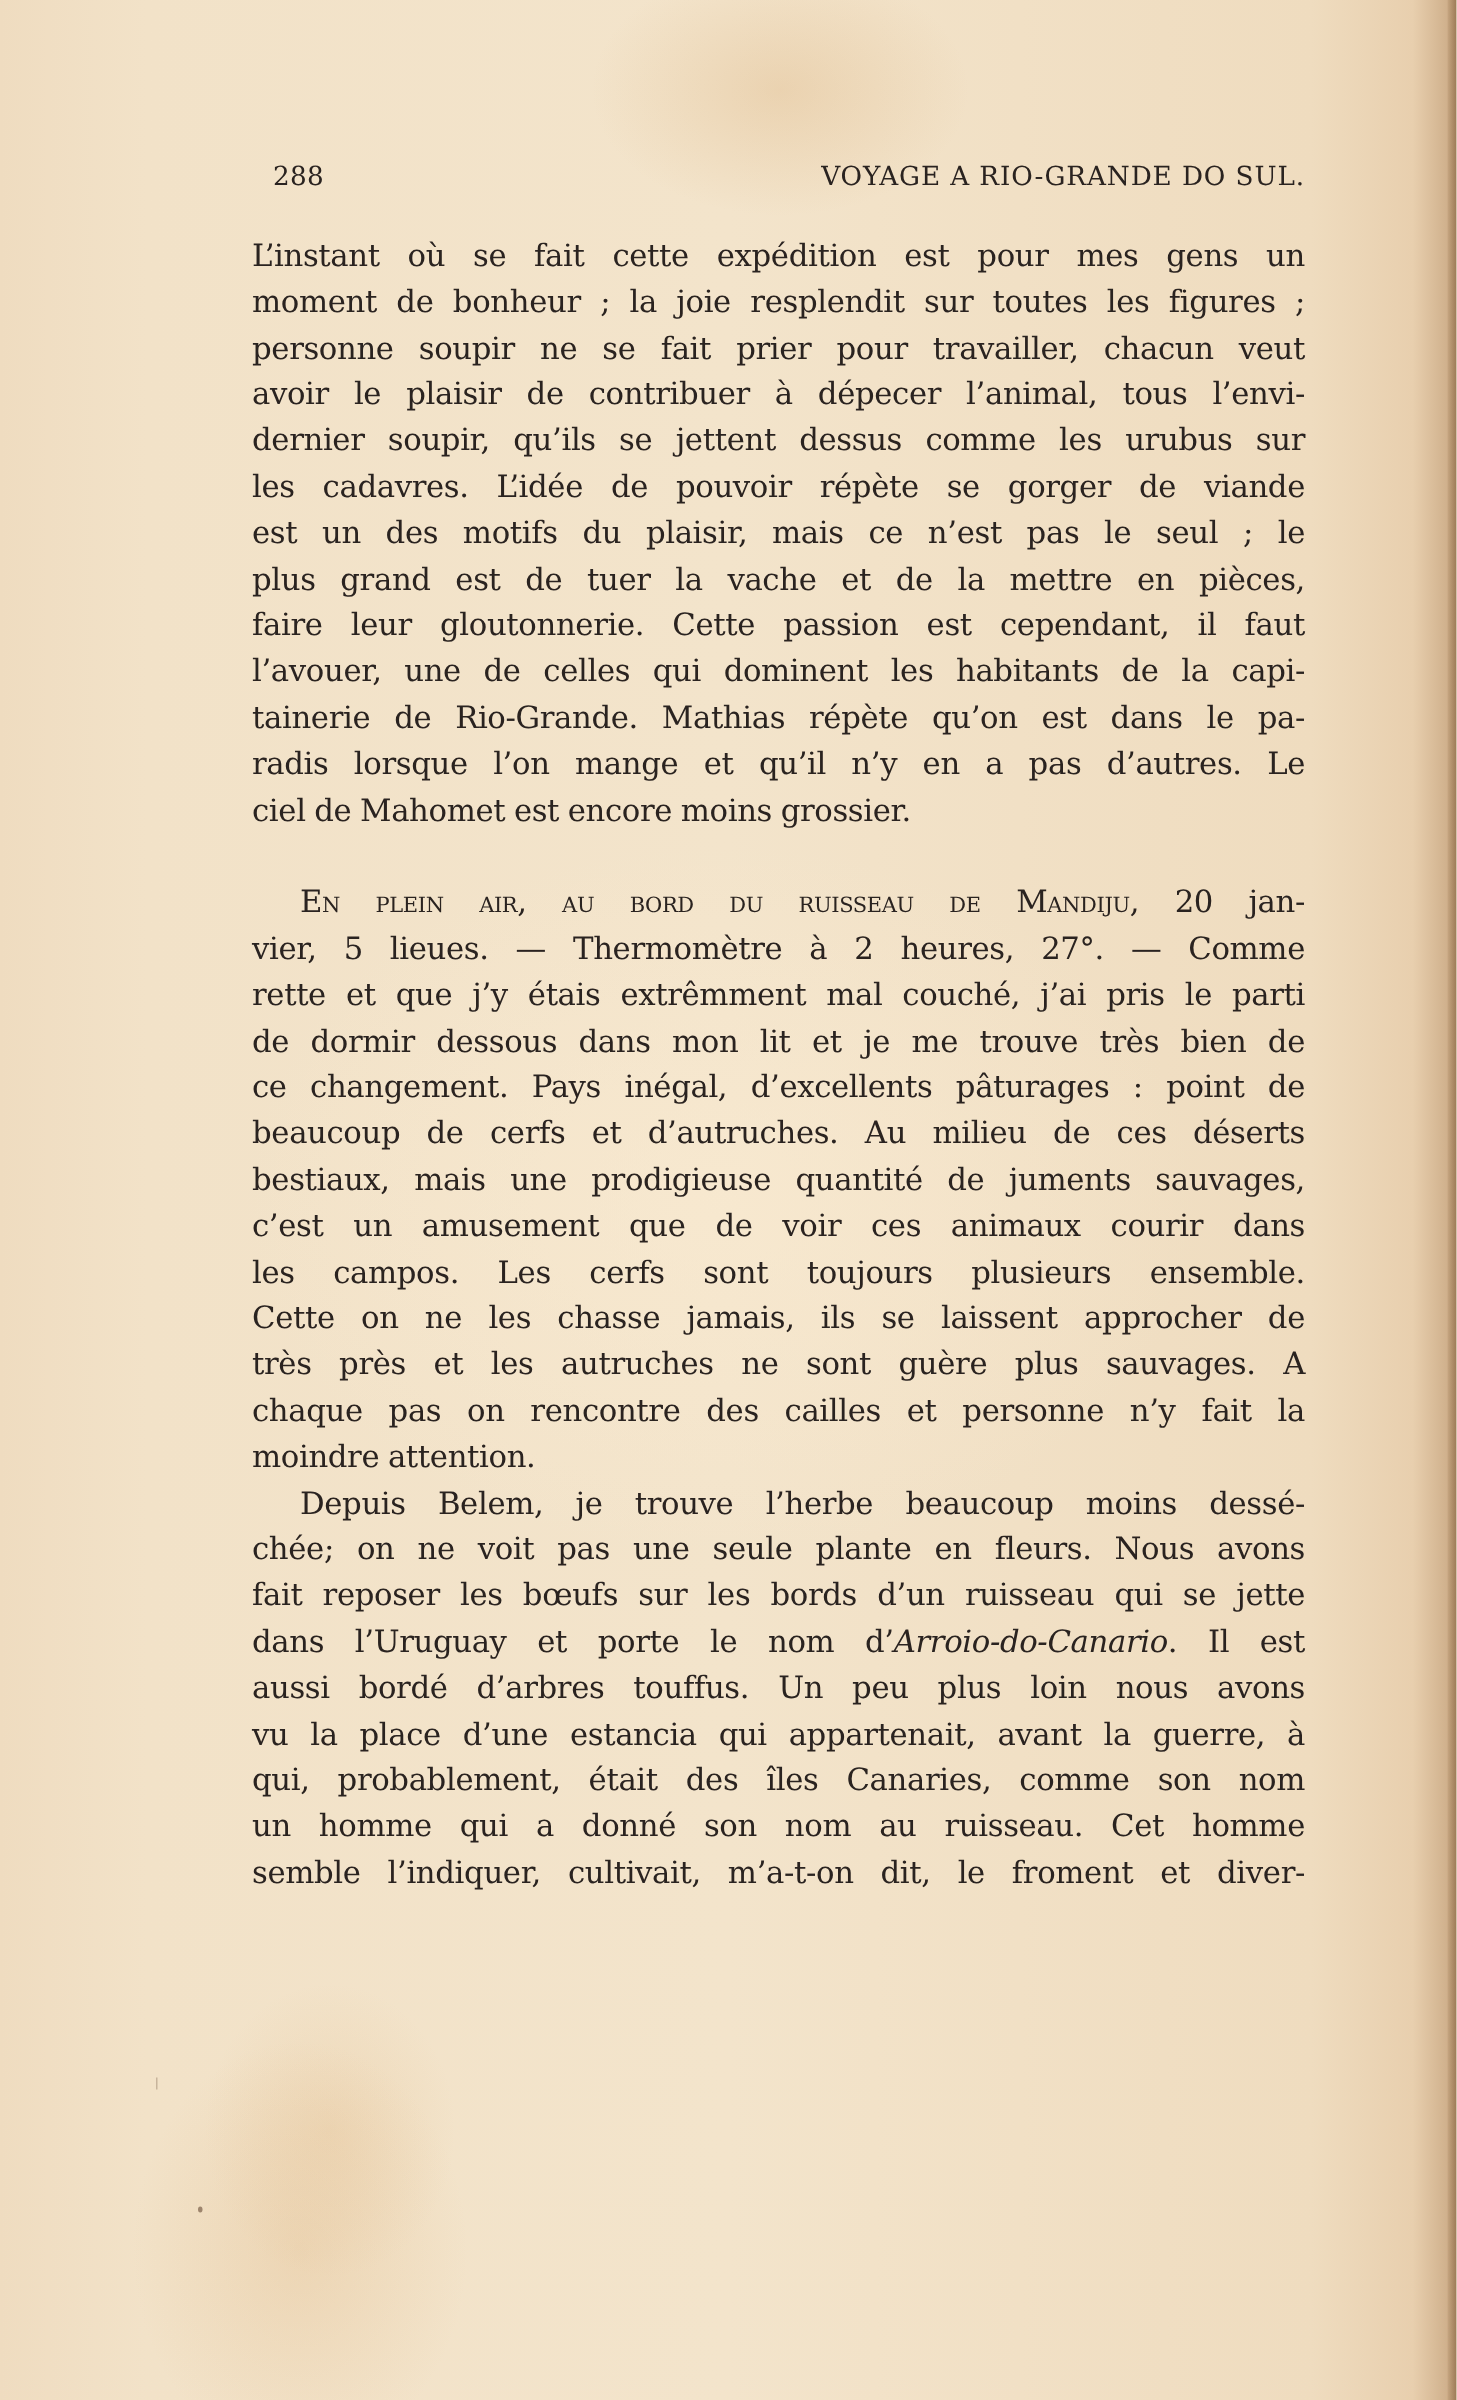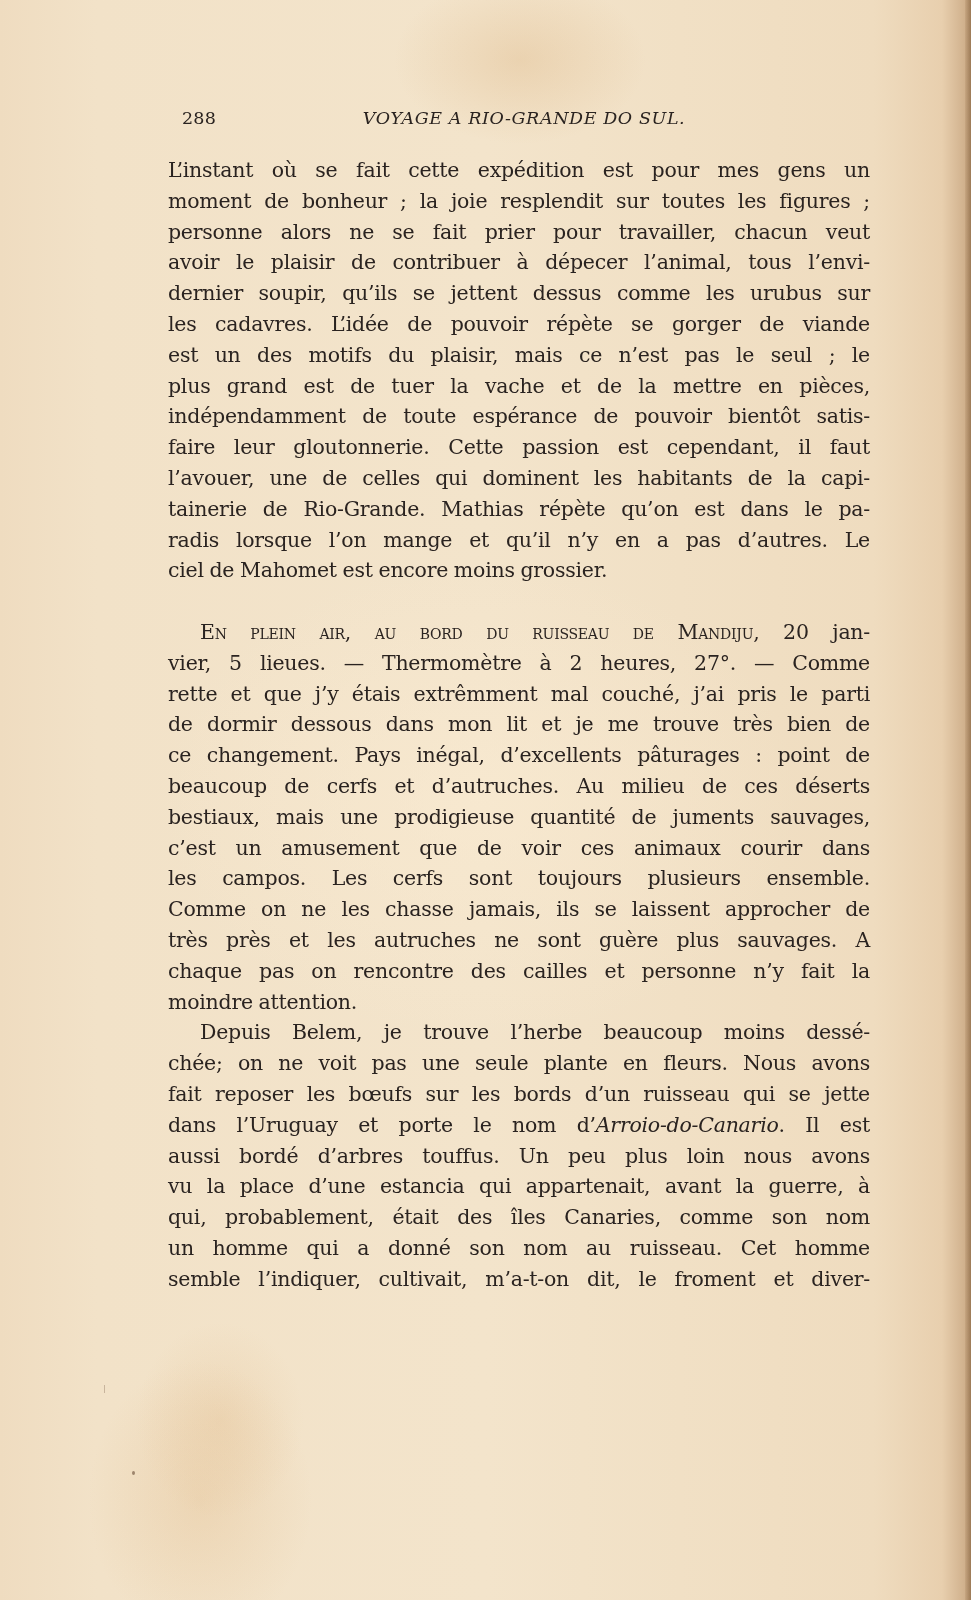--- a/index.html
+++ b/index.html
@@ -17,22 +17,22 @@
   .gutter {
     position: absolute; right: 0; top: 0; width: 6px; height: 1600px;
     background: linear-gradient(90deg, rgba(150,110,70,0.15), rgba(120,85,50,0.55));
   }
   .header {
     position: absolute; left: 168px; top: 108px; width: 702px; height: 26px;
     font-size: 17.5px; letter-spacing: 0.2px;
   }
   .page-number { position: absolute; left: 14px; top: 0; }
   .running-head {
-    position: absolute; left: 0; right: 0; text-align: center; top: 0;
-    padding-left: 10px; letter-spacing: 0.6px; font-style: italic;
+    position: absolute; left: 0; right: 0; text-align: right; top: 0;
+    padding-left: 10px; letter-spacing: 0.6px;
   }
   .text-block {
     position: absolute; left: 168px; top: 155px; width: 702px;
     font-size: 20.5px; line-height: 30.8px; text-align: justify;
     letter-spacing: -0.25px; word-spacing: -0.5px;
   }
   .line { display: block; white-space: nowrap; text-align-last: justify; text-align: justify; height: 30.8px; }
   .line.last { text-align-last: left; }
   .para-indent { padding-left: 32px; }
   .gap { height: 30.8px; }
@@ -48,47 +48,46 @@
 <div class="header">
   <span class="page-number">288</span>
   <span class="running-head">VOYAGE A RIO-GRANDE DO SUL.</span>
 </div>
 
 <div class="text-block">
 
   <div>
     <span class="line">L’instant où se fait cette expédition est pour mes gens un</span>
     <span class="line">moment de bonheur ; la joie resplendit sur toutes les figures ;</span>
-    <span class="line">personne alors ne se fait prier pour travailler, chacun veut</span>
+    <span class="line">personne soupir ne se fait prier pour travailler, chacun veut</span>
     <span class="line">avoir le plaisir de contribuer à dépecer l’animal, tous l’envi-</span>
     <span class="line">dernier soupir, qu’ils se jettent dessus comme les urubus sur</span>
     <span class="line">les cadavres. L’idée de pouvoir répète se gorger de viande</span>
     <span class="line">est un des motifs du plaisir, mais ce n’est pas le seul ; le</span>
     <span class="line">plus grand est de tuer la vache et de la mettre en pièces,</span>
-    <span class="line">indépendamment de toute espérance de pouvoir bientôt satis-</span>
     <span class="line">faire leur gloutonnerie. Cette passion est cependant, il faut</span>
     <span class="line">l’avouer, une de celles qui dominent les habitants de la capi-</span>
     <span class="line">tainerie de Rio-Grande. Mathias répète qu’on est dans le pa-</span>
     <span class="line">radis lorsque l’on mange et qu’il n’y en a pas d’autres. Le</span>
     <span class="line last">ciel de Mahomet est encore moins grossier.</span>
   </div>
 
   <div class="gap"></div>
 
   <div>
     <span class="line para-indent"><span class="smallcaps">En plein air, au bord du ruisseau de Mandiju,</span><span> 20 jan-</span></span>
     <span class="line">vier, 5 lieues. — Thermomètre à 2 heures, 27°. — Comme</span>
     <span class="line">rette et que j’y étais extrêmment mal couché, j’ai pris le parti</span>
     <span class="line">de dormir dessous dans mon lit et je me trouve très bien de</span>
     <span class="line">ce changement. Pays inégal, d’excellents pâturages : point de</span>
     <span class="line">beaucoup de cerfs et d’autruches. Au milieu de ces déserts</span>
     <span class="line">bestiaux, mais une prodigieuse quantité de juments sauvages,</span>
     <span class="line">c’est un amusement que de voir ces animaux courir dans</span>
     <span class="line">les campos. Les cerfs sont toujours plusieurs ensemble.</span>
-    <span class="line">Comme on ne les chasse jamais, ils se laissent approcher de</span>
+    <span class="line">Cette on ne les chasse jamais, ils se laissent approcher de</span>
     <span class="line">très près et les autruches ne sont guère plus sauvages. A</span>
     <span class="line">chaque pas on rencontre des cailles et personne n’y fait la</span>
     <span class="line last">moindre attention.</span>
   </div>
 
   <div>
     <span class="line para-indent">Depuis Belem, je trouve l’herbe beaucoup moins dessé-</span>
     <span class="line">chée; on ne voit pas une seule plante en fleurs. Nous avons</span>
     <span class="line">fait reposer les bœufs sur les bords d’un ruisseau qui se jette</span>
     <span class="line"><span>dans l’Uruguay et porte le nom d’</span><span class="italic">Arroio-do-Canario</span><span>. Il est</span></span>

